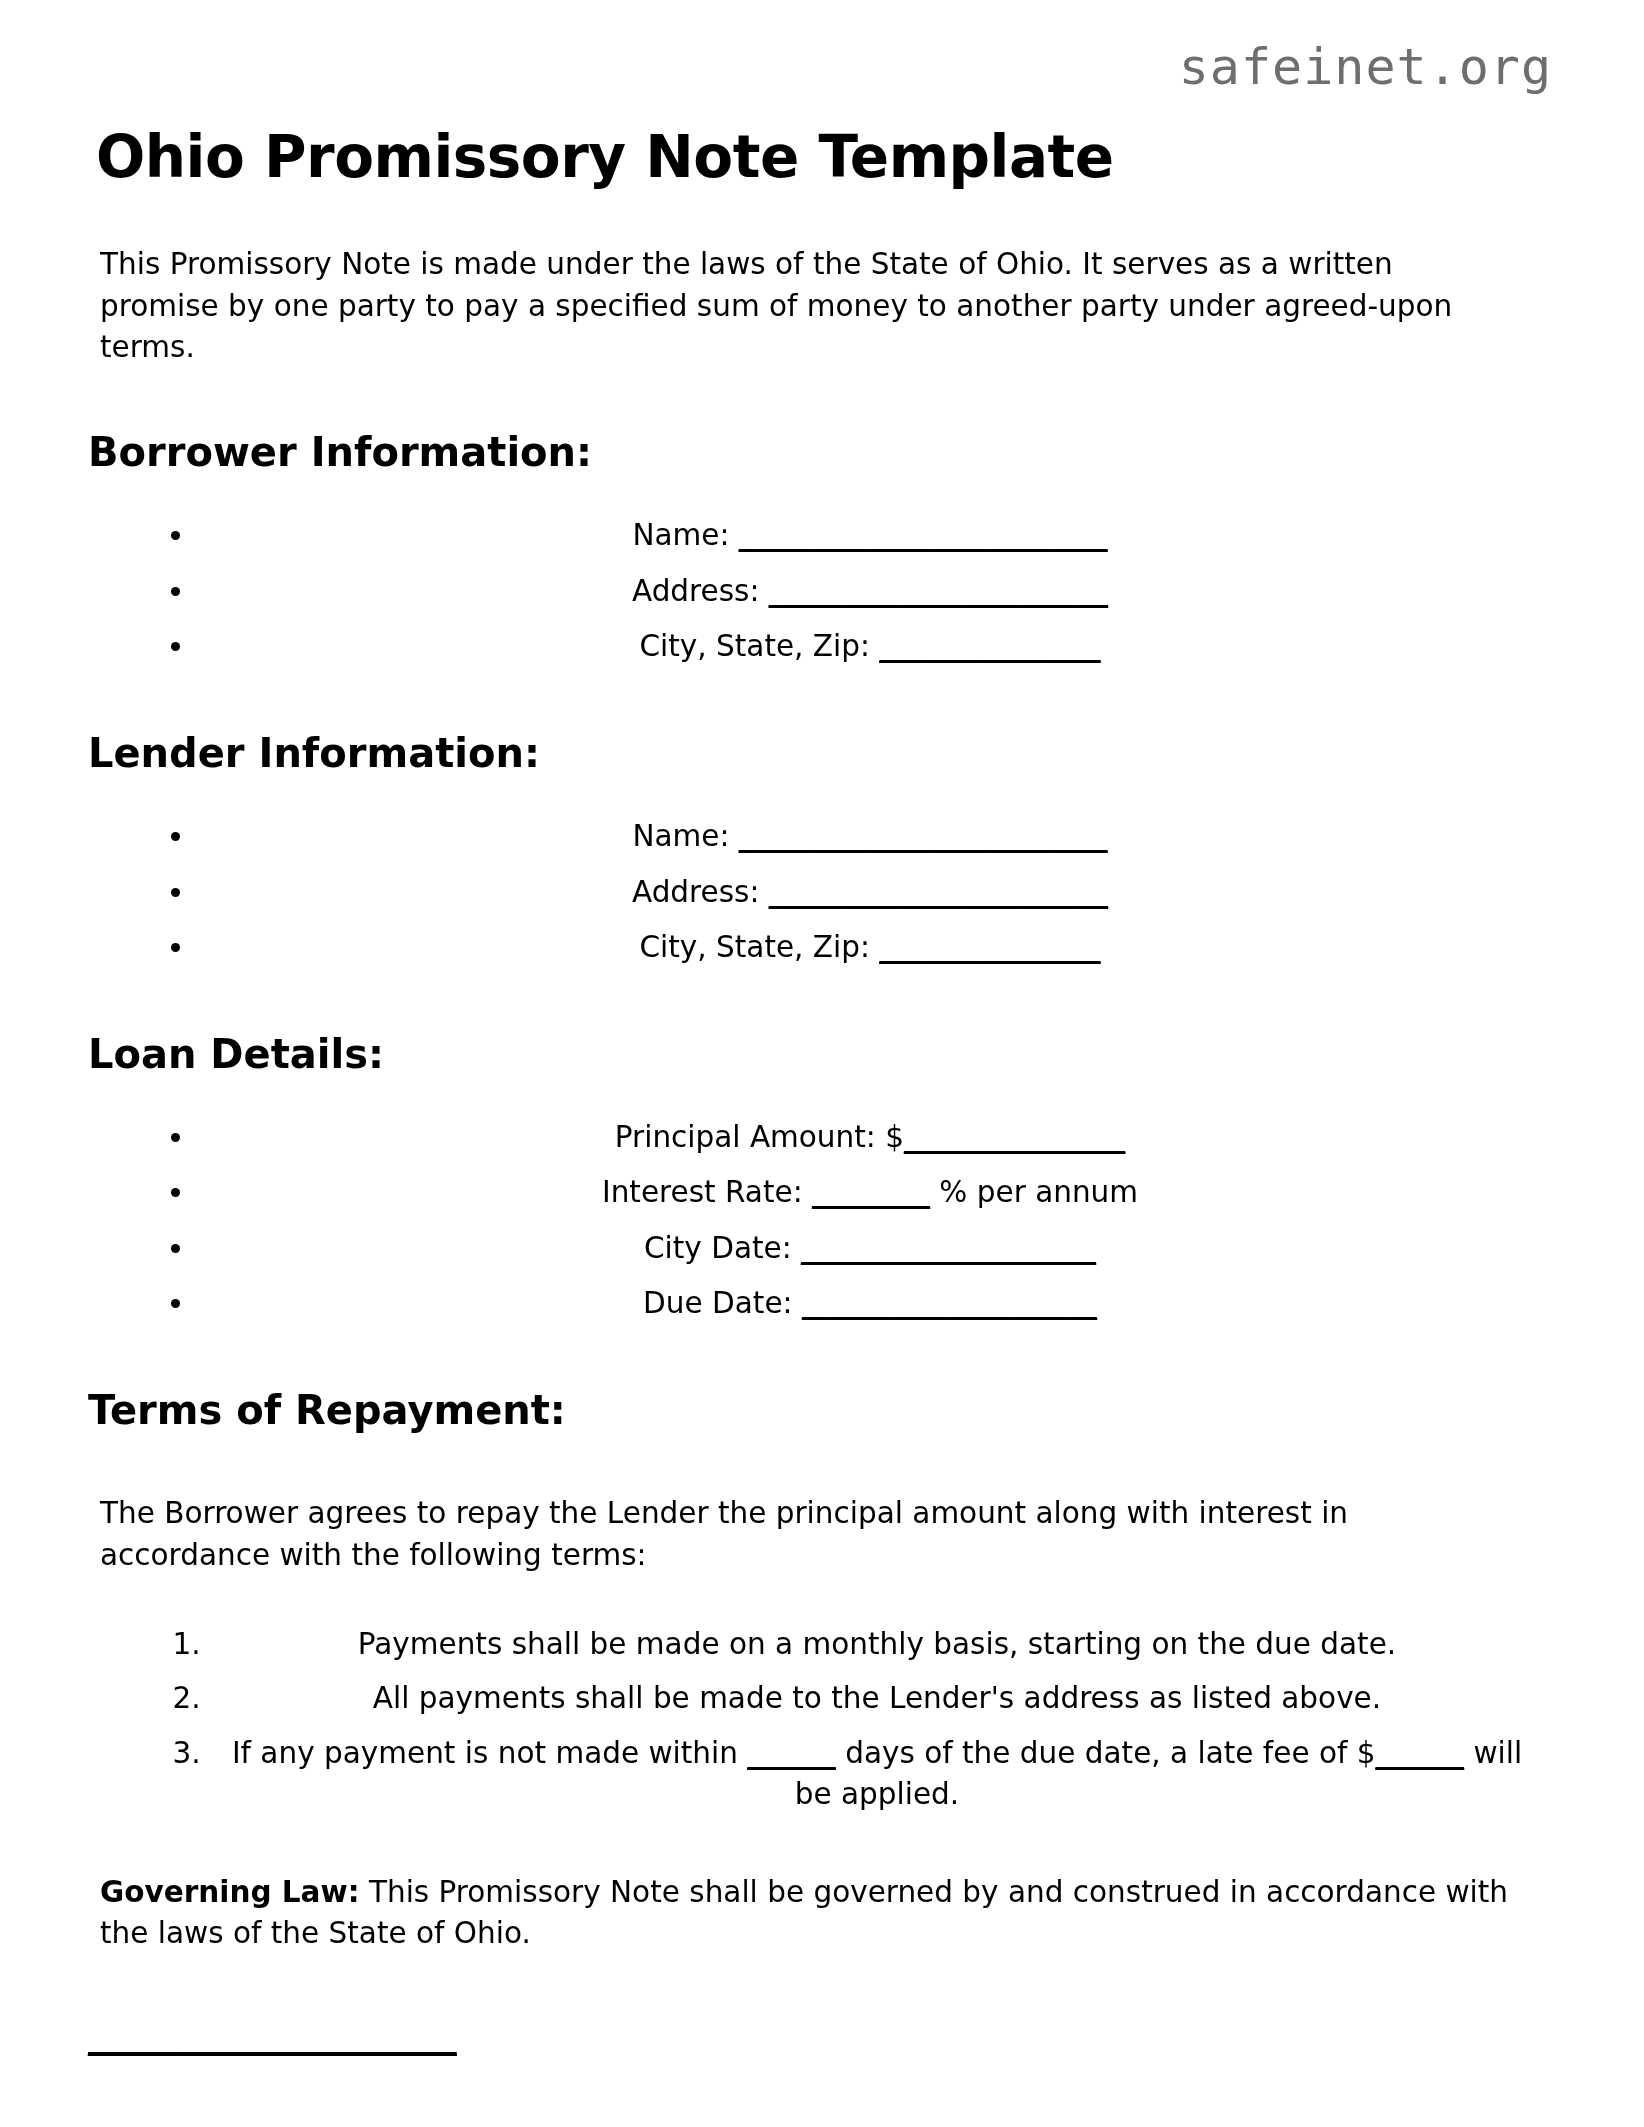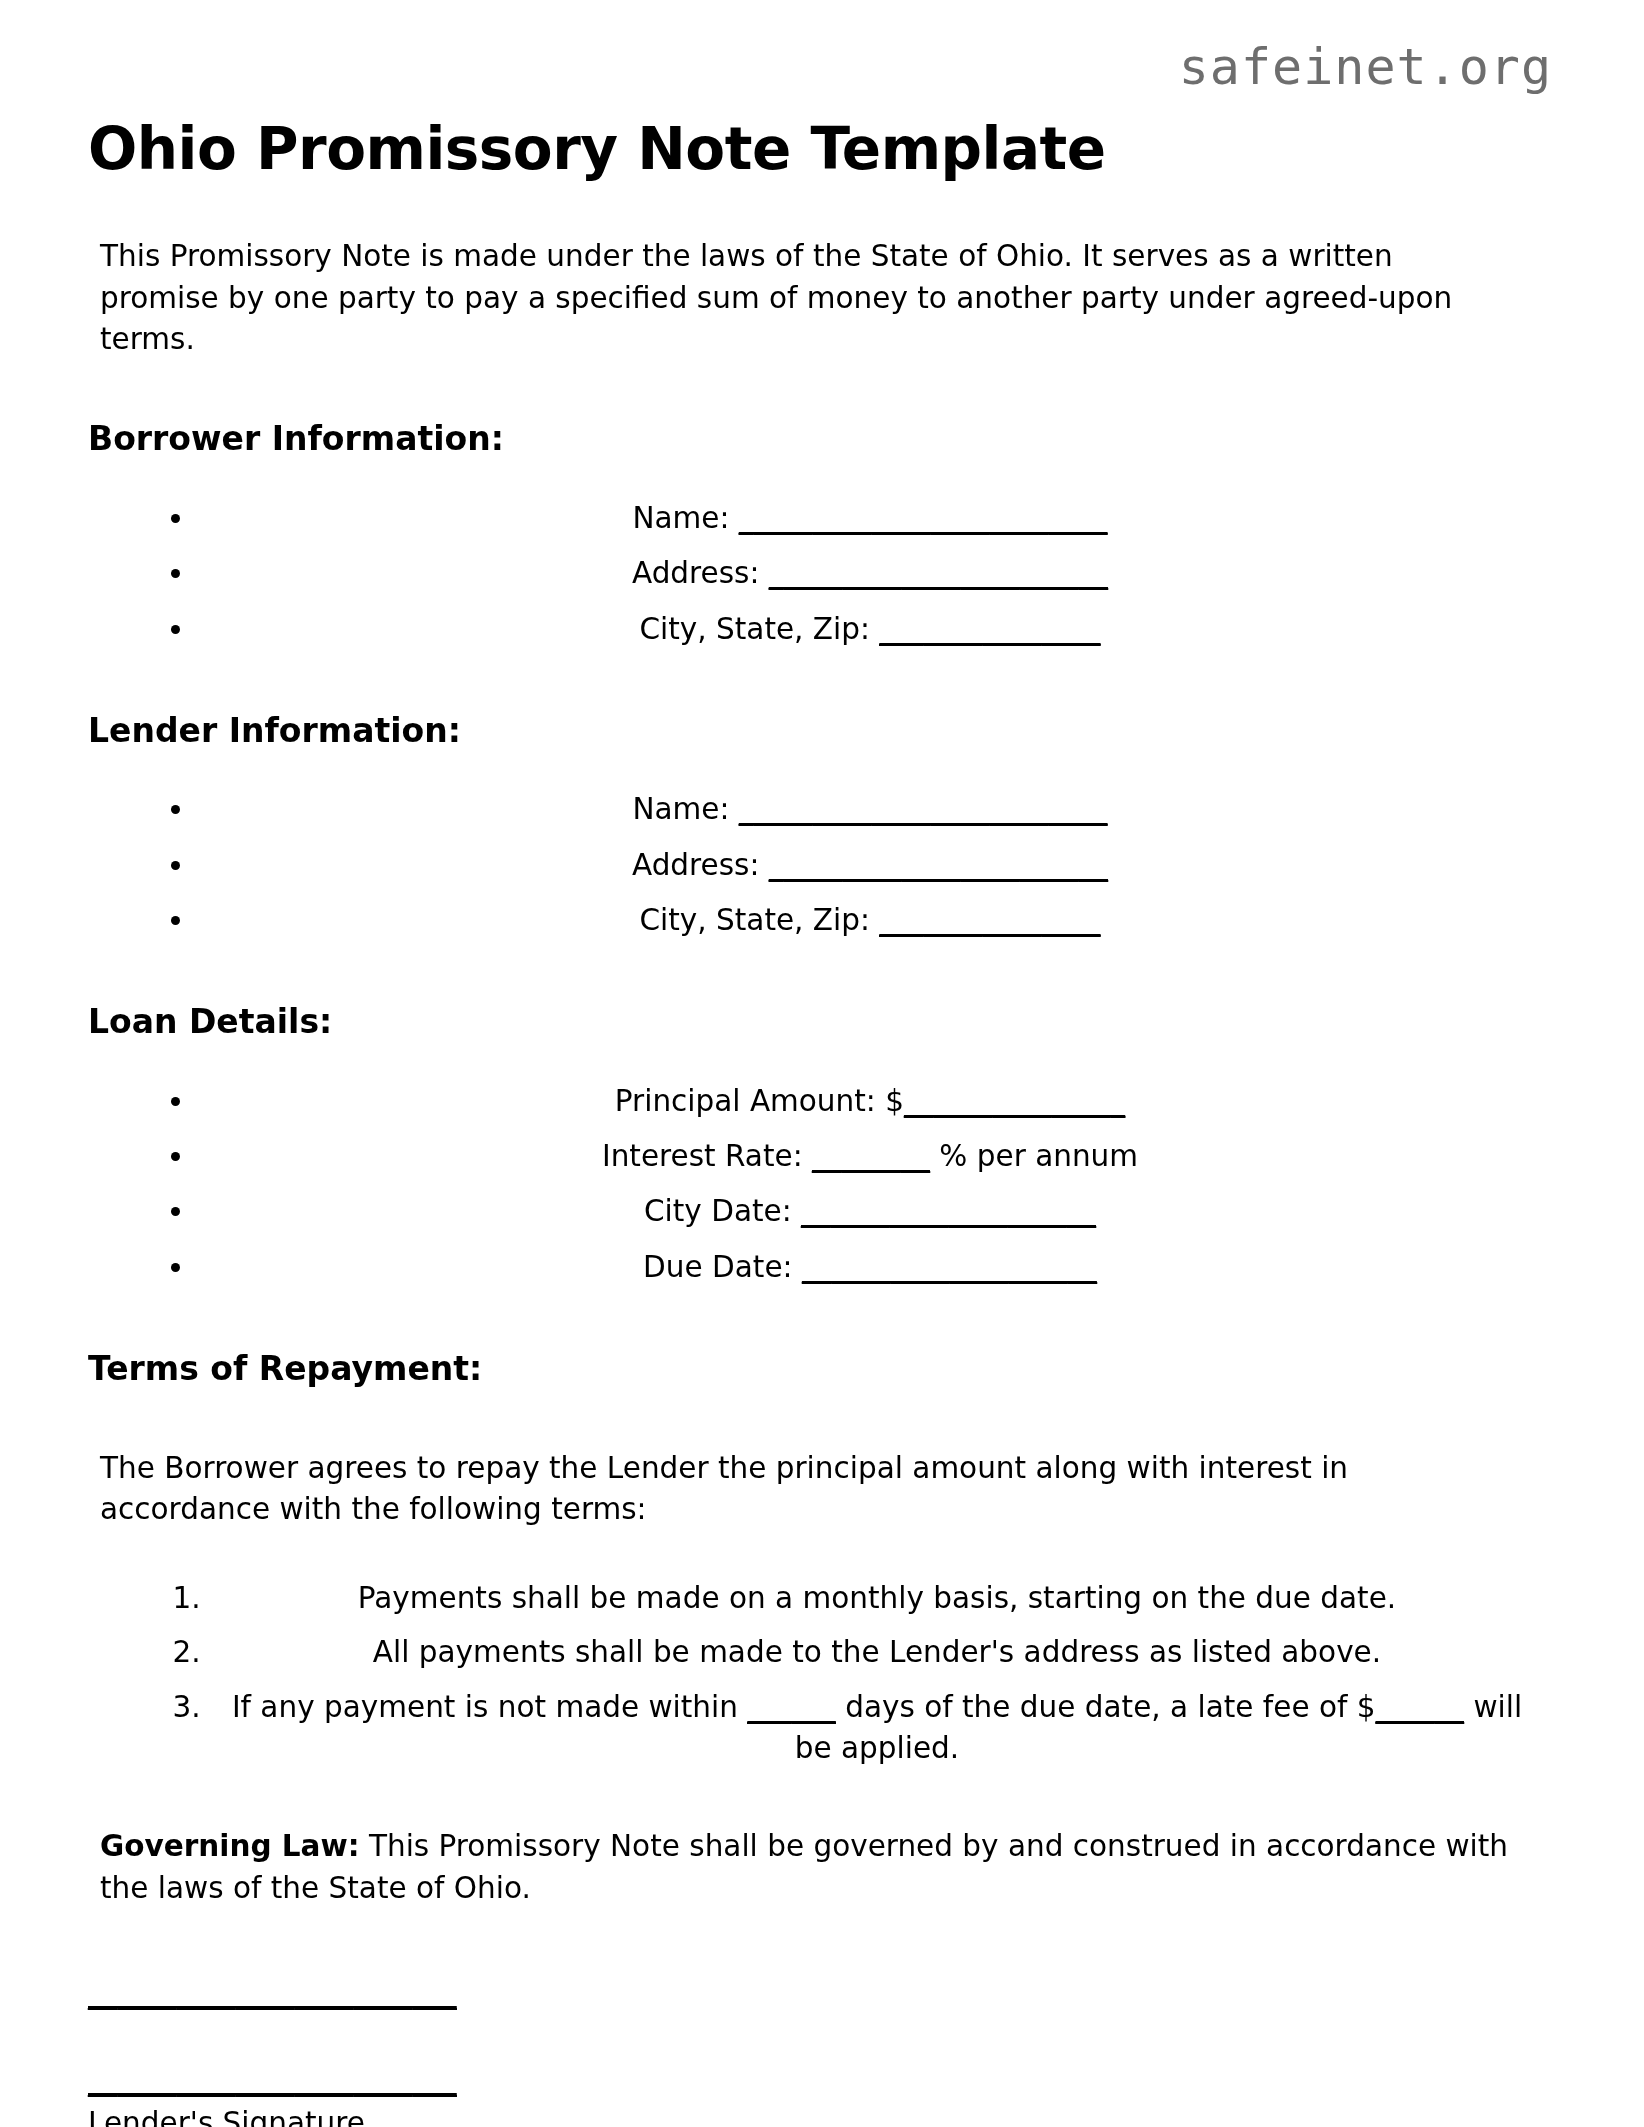--- a/index.html
+++ b/index.html
@@ -26,38 +26,38 @@
     position: absolute;
     top: 38px;
     right: 92px;
     font-family: "DejaVu Sans Mono", monospace;
     font-size: 50px;
     color: #6e6e6e;
     letter-spacing: 1px;
     white-space: nowrap;
   }
   h1.doc-title {
-    margin: 0;
+    margin: 8px;
     padding-top: 108px;
     font-size: 58px;
     font-weight: bold;
     letter-spacing: -0.5px;
     line-height: 1.06;
   }
   p.body-text {
     margin: 12px;
     padding-top: 44px;
     font-size: 29.5px;
     line-height: 1.40;
     max-width: 1410px;
   }
   h2.section-head {
     margin: 0;
     padding-top: 45px;
-    font-size: 33px;
+    font-size: 40px;
     font-weight: bold;
     line-height: 1.35;
   }
   ul.field-list, ol.terms-list {
     margin: 0;
     padding-top: 24px;
     padding-bottom: 0;
     padding-left: 96px;
     font-size: 29.5px;
     line-height: 1.40;

